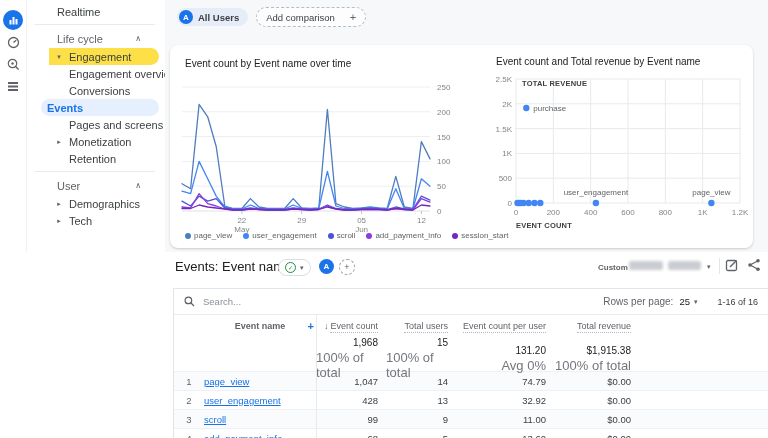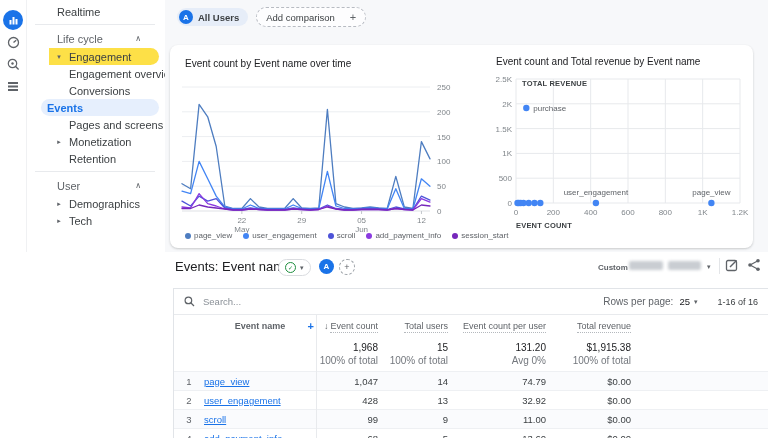--- a/index.html
+++ b/index.html
@@ -82,21 +82,21 @@
   .tgrid{display:grid;grid-template-columns:30px 112px 70px 70px 98px 85px 1fr;align-items:center;}
   .th-row{height:22px;font-size:9px;color:#5f6368;}
   .th-name{position:relative;text-align:center;font-weight:bold;}
   .th-plus{position:absolute;right:2px;top:50%;transform:translateY(-50%);color:#1a73e8;font-size:11px;cursor:pointer;}
   .num-cell,.m-cell{text-align:right;padding-right:8px;}
   .dotted{border-bottom:1px dotted #b4b8bd;padding-bottom:1px;cursor:pointer;}
   .sort-ic{color:#5f6368;margin-right:2px;font-size:9px;}
   .tot-row{height:34px;}
   .tot-cell{display:flex;flex-direction:column;align-items:flex-end;justify-content:center;padding-right:8px;gap:2px;}
   .tot-v{font-size:10px;color:#202124;font-weight:normal;text-align:center;}
-  .tot-s{font-size:10px;color:#73777d;}
+  .tot-s{font-size:13px;color:#73777d;}
   .t-body .trow{height:18px;font-size:9.5px;border-top:1px solid #eef0f3;}
   .t-body .trow:nth-child(odd){background:#fafbfd;}
   .tnum{text-align:center;color:#5f6368;}
   .tlink{color:#1a73e8;text-decoration:underline;cursor:pointer;}
   .col-div{position:absolute;left:142px;top:26px;bottom:0;width:1px;background:#e8eaed;}
 </style>
 </head>
 <body>
 
 <div class="rail">

